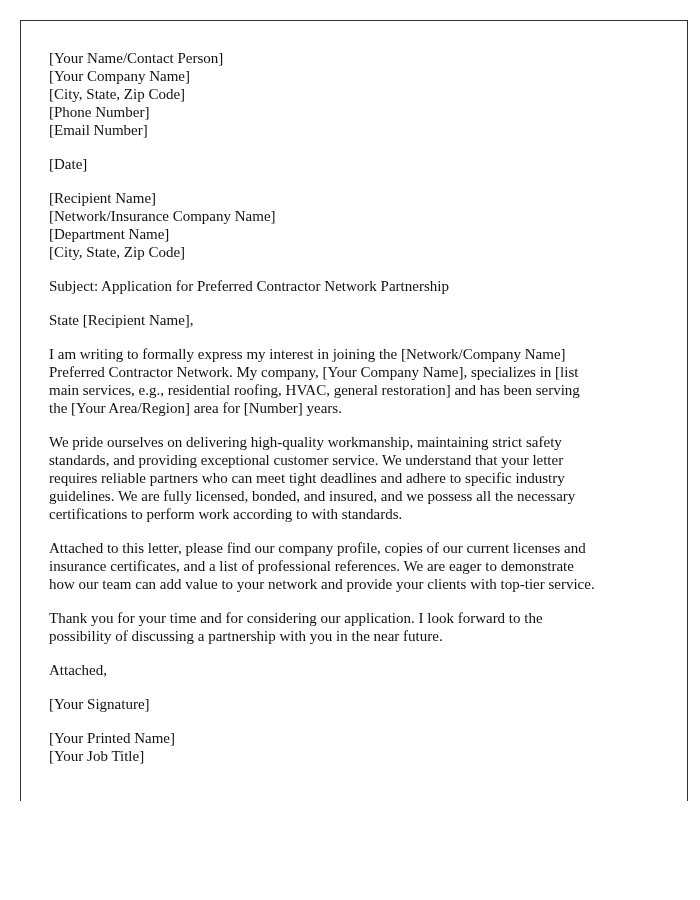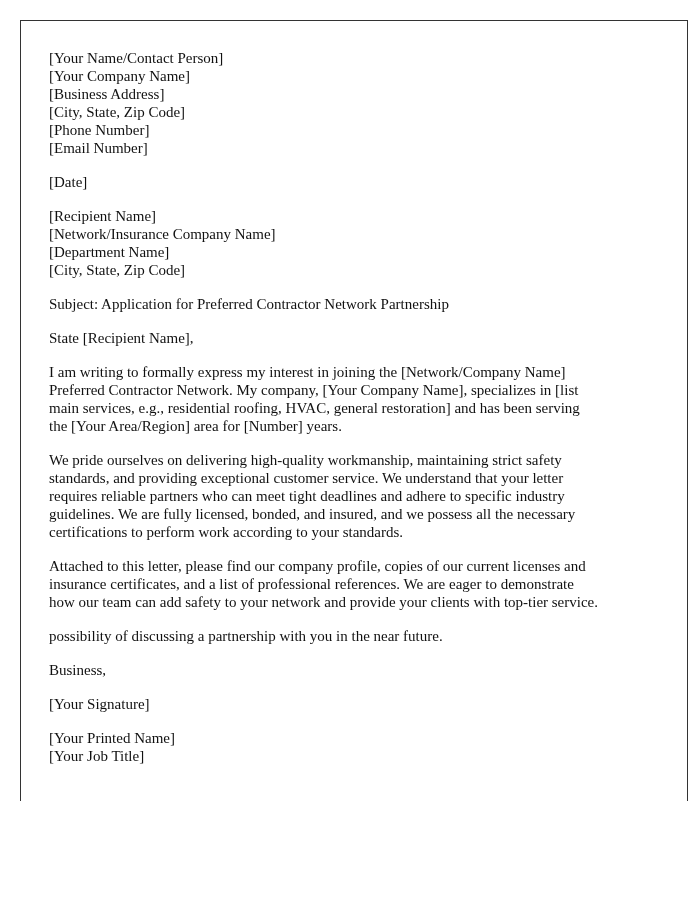--- a/index.html
+++ b/index.html
@@ -45,21 +45,20 @@
   </style>
 </head>
 <body>
 
 <div class="page">
   <div class="content">
 
     <div class="block">
       <span class="line">[Your Name/Contact Person]</span>
       <span class="line">[Your Company Name]</span>
-      <span class="line">[Business Address]</span>
       <span class="line">[City, State, Zip Code]</span>
       <span class="line">[Phone Number]</span>
       <span class="line">[Email Number]</span>
     </div>
 
     <div class="block">
       <span class="line">[Date]</span>
     </div>
 
     <div class="block">
@@ -82,35 +81,36 @@
       <span class="line">Preferred Contractor Network. My company, [Your Company Name], specializes in [list</span>
       <span class="line">main services, e.g., residential roofing, HVAC, general restoration] and has been serving</span>
       <span class="line">the [Your Area/Region] area for [Number] years.</span>
     </div>
 
     <div class="block">
       <span class="line">We pride ourselves on delivering high-quality workmanship, maintaining strict safety</span>
       <span class="line">standards, and providing exceptional customer service. We understand that your letter</span>
       <span class="line">requires reliable partners who can meet tight deadlines and adhere to specific industry</span>
       <span class="line">guidelines. We are fully licensed, bonded, and insured, and we possess all the necessary</span>
-      <span class="line">certifications to perform work according to your standards.</span>
+      <span class="line">certifications to perform work according to with standards.</span>
     </div>
 
     <div class="block">
       <span class="line">Attached to this letter, please find our company profile, copies of our current licenses and</span>
       <span class="line">insurance certificates, and a list of professional references. We are eager to demonstrate</span>
-      <span class="line">how our team can add safety to your network and provide your clients with top-tier service.</span>
+      <span class="line">how our team can add value to your network and provide your clients with top-tier service.</span>
     </div>
 
     <div class="block">
+      <span class="line">Thank you for your time and for considering our application. I look forward to the</span>
       <span class="line">possibility of discussing a partnership with you in the near future.</span>
     </div>
 
     <div class="block">
-      <span class="line">Business,</span>
+      <span class="line">Attached,</span>
     </div>
 
     <div class="block">
       <span class="line">[Your Signature]</span>
     </div>
 
     <div class="block">
       <span class="line">[Your Printed Name]</span>
       <span class="line">[Your Job Title]</span>
     </div>

